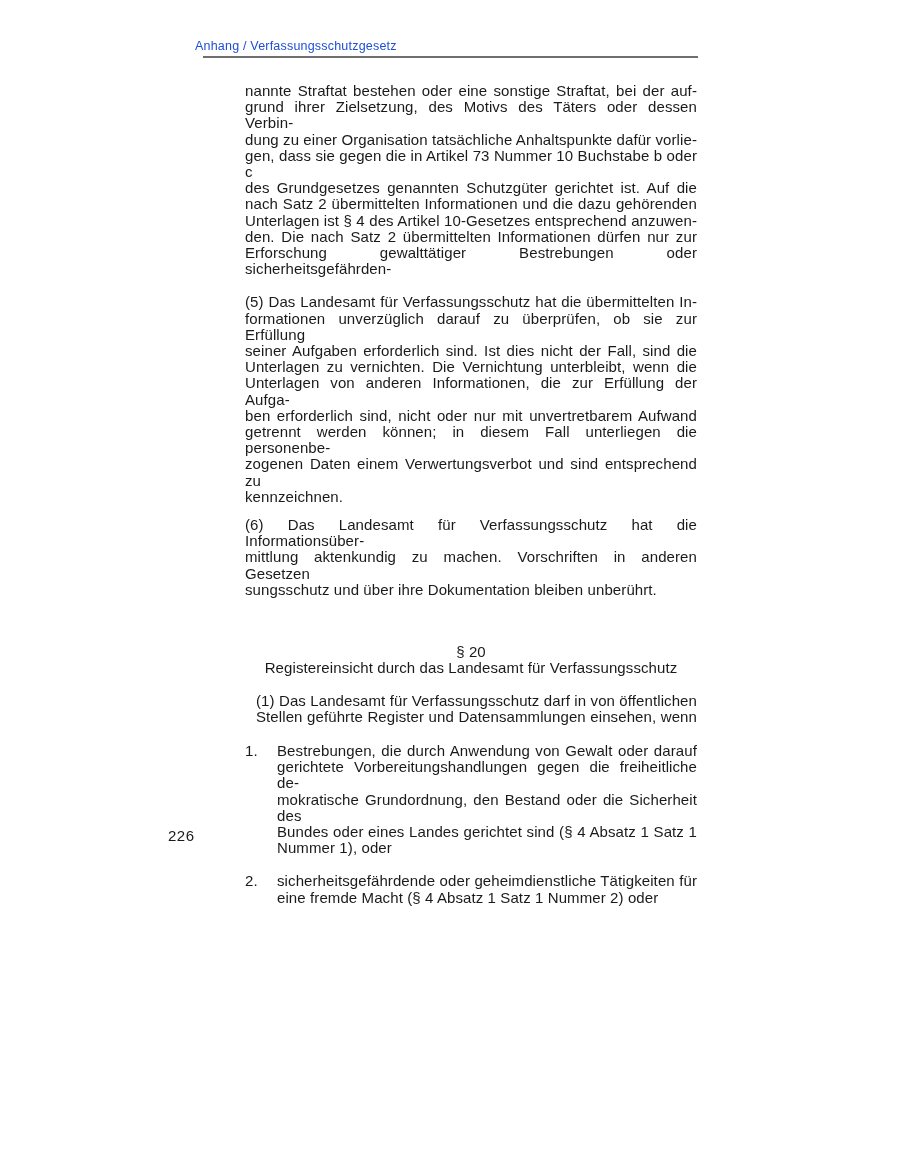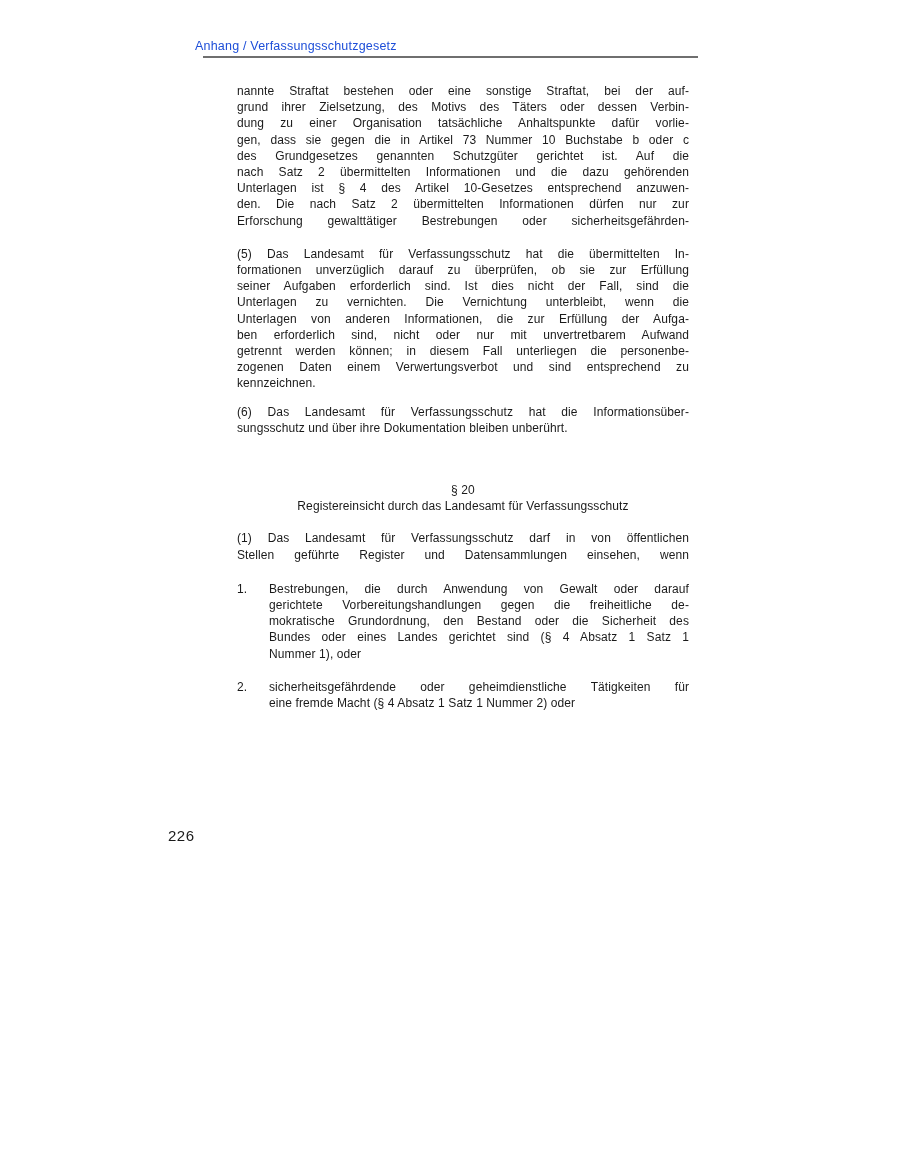--- a/index.html
+++ b/index.html
@@ -14,33 +14,33 @@
   .running-header {
     position:absolute; left:195px; top:39px;
     font-size:12.5px; line-height:15px; letter-spacing:0.2px;
     color:#1d4ed8;
   }
   .header-rule {
     position:absolute; left:203px; top:56px;
     width:495px; height:2px; background:#6f6f6f;
   }
   .body-col {
-    position:absolute; left:237px; top:83px; width:452px;
-    font-size:12px; letter-spacing:0.1px;
+    position:absolute; left:245px; top:83px; width:452px;
+    font-size:15px; letter-spacing:0.1px;
   }
   .line {
     line-height:16.2px;
     text-align:justify;
     text-align-last:justify;
   }
   .line.last { text-align-last:left; }
   .mt17 { margin-top:17px; }
   .mt20 { margin-top:12px; }
   .mt30 { margin-top:46px; }
-  .mt16 { margin-top:16px; }
+  .mt16 { margin-top:16px;margin-left:11px; }
   .mt18 { margin-top:18px; }
   .section-head { text-align:center; line-height:16.2px; }
   .section-head div { line-height:16.2px; }
   .list-item { display:flex; }
   .list-item .num { width:32px; flex:none; line-height:16.2px; }
   .list-item .item-lines { flex:1; }
   .page-number {
     position:absolute; left:168px; top:828px;
     font-size:15px; line-height:16px; letter-spacing:0.5px;
   }
@@ -72,20 +72,21 @@
       <div class="line">Unterlagen zu vernichten. Die Vernichtung unterbleibt, wenn die</div>
       <div class="line">Unterlagen von anderen Informationen, die zur Erfüllung der Aufga-</div>
       <div class="line">ben erforderlich sind, nicht oder nur mit unvertretbarem Aufwand</div>
       <div class="line">getrennt werden können; in diesem Fall unterliegen die personenbe-</div>
       <div class="line">zogenen Daten einem Verwertungsverbot und sind entsprechend zu</div>
       <div class="line last">kennzeichnen.</div>
     </div>
 
   <div class="para mt20">
       <div class="line">(6) Das Landesamt für Verfassungsschutz hat die Informationsüber-</div>
+      <div class="line">mittlung aktenkundig zu machen. Vorschriften in anderen Gesetzen</div>
       <div class="line last">sungsschutz und über ihre Dokumentation bleiben unberührt.</div>
     </div>
 
   <div class="section-head mt30">
     <div>§ 20</div>
     <div>Registereinsicht durch das Landesamt für Verfassungsschutz</div>
   </div>
 
   <div class="para mt16">
       <div class="line">(1) Das Landesamt für Verfassungsschutz darf in von öffentlichen</div>

